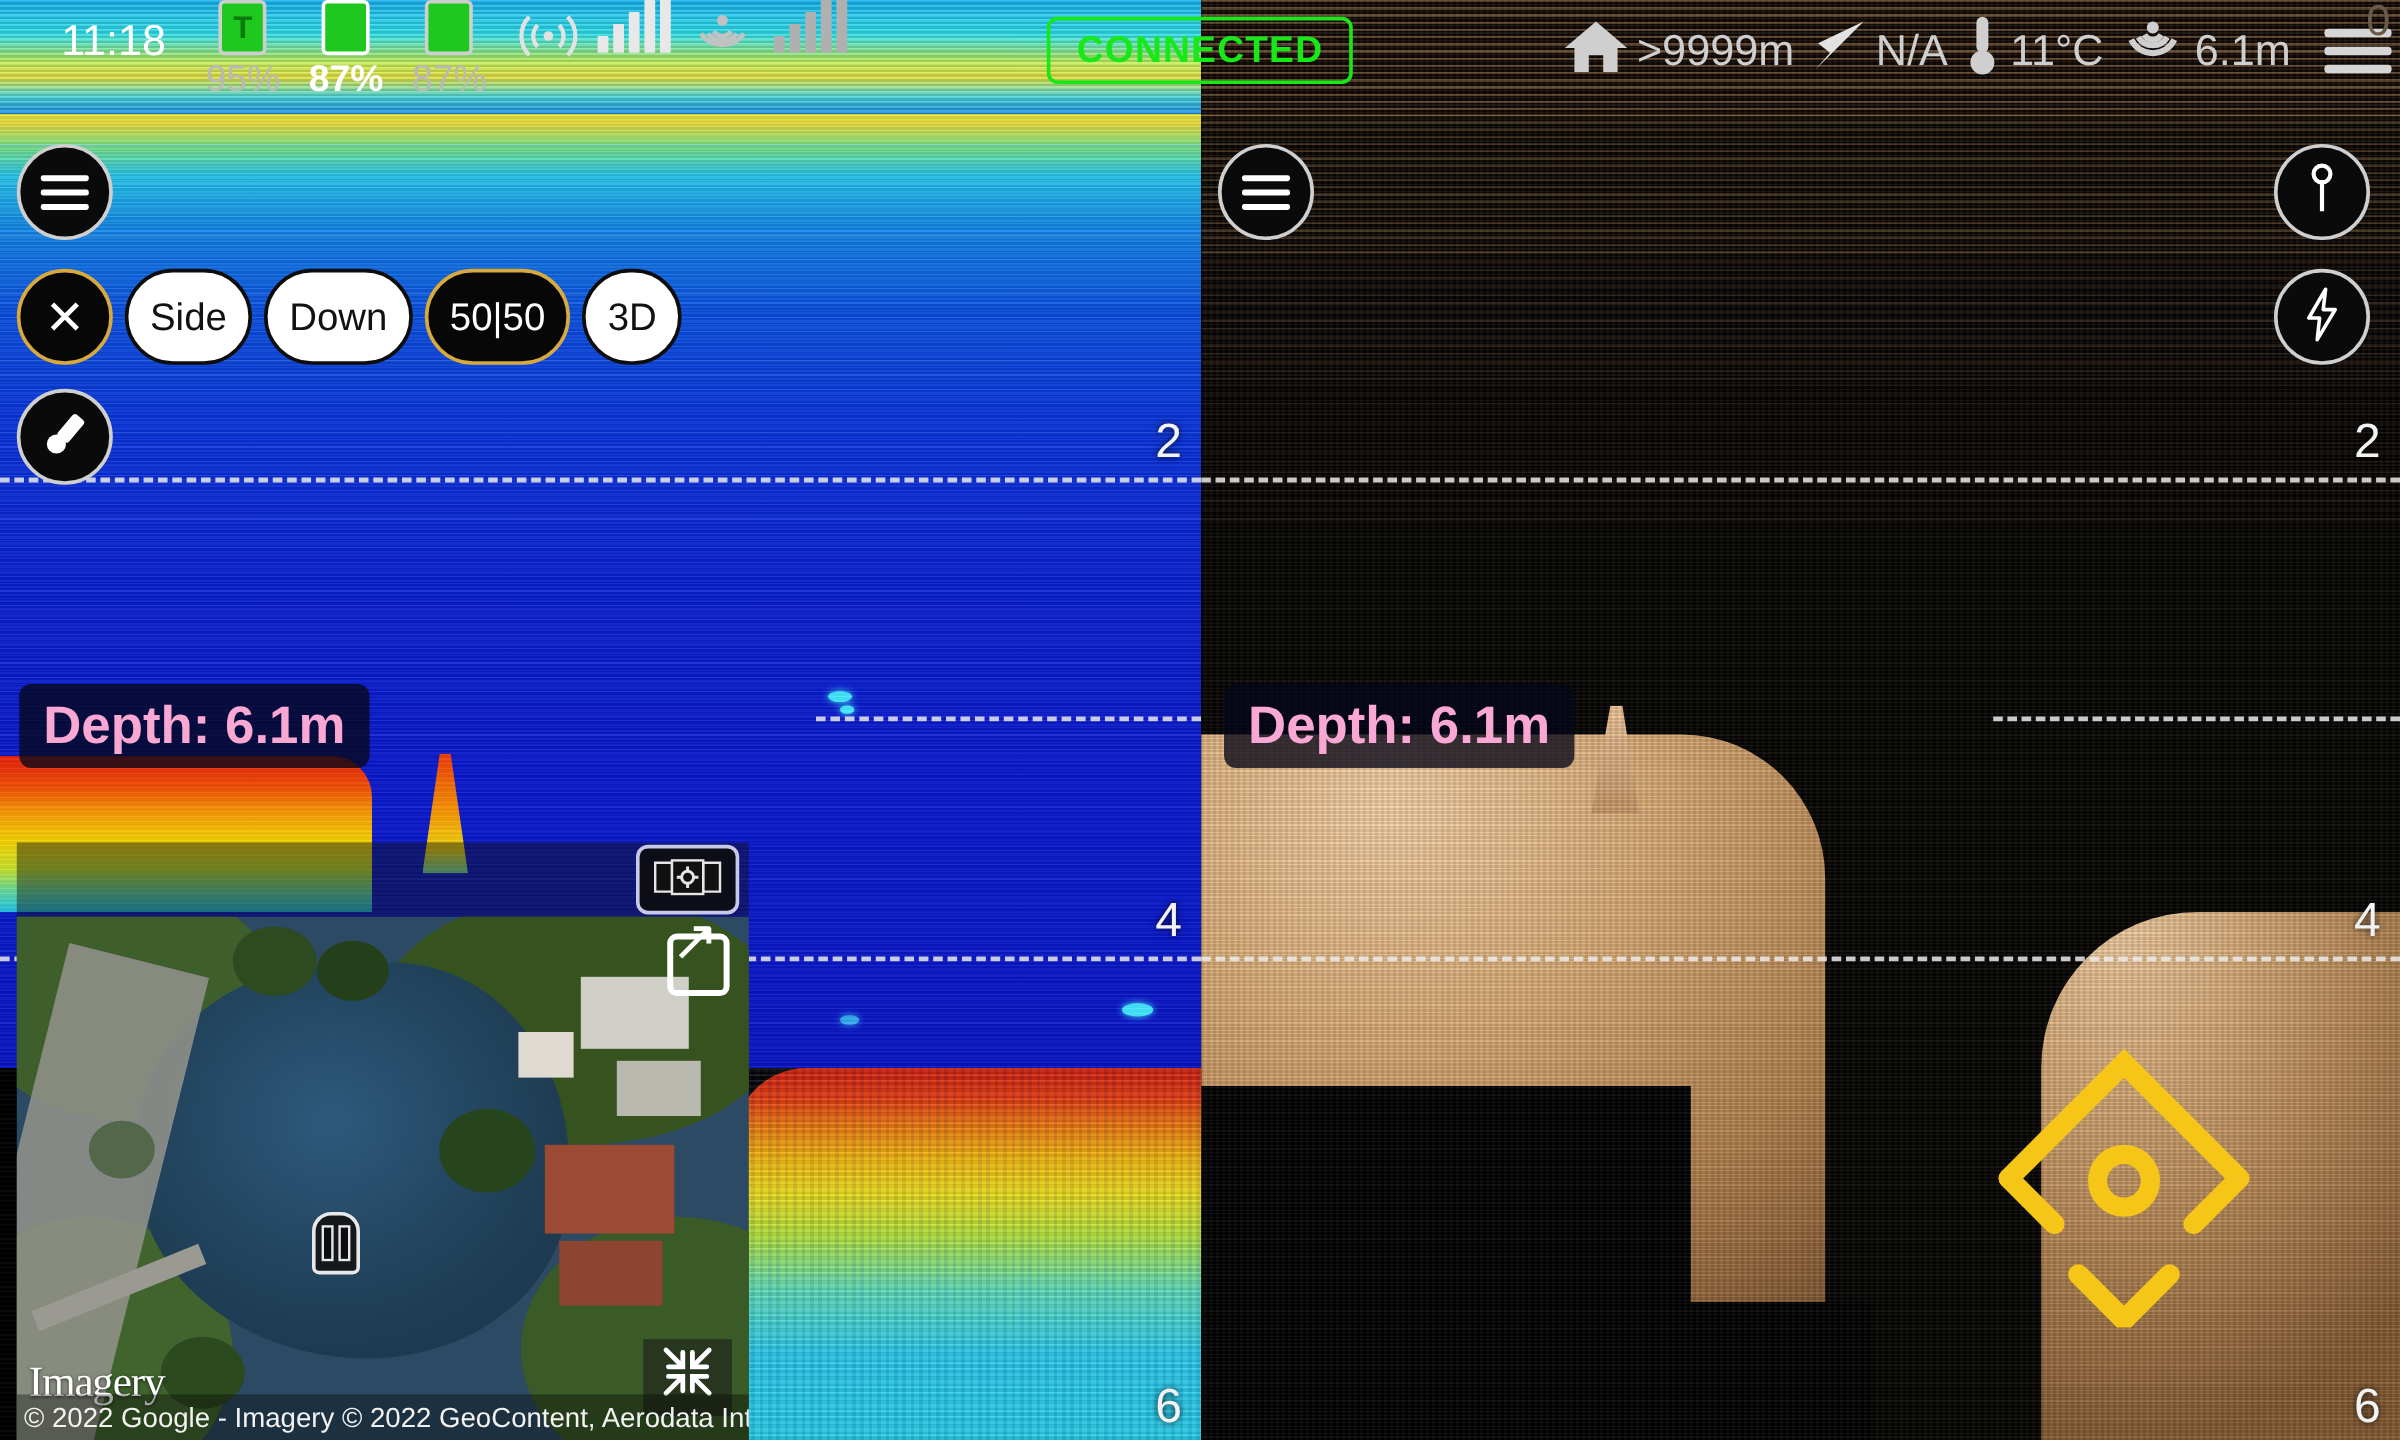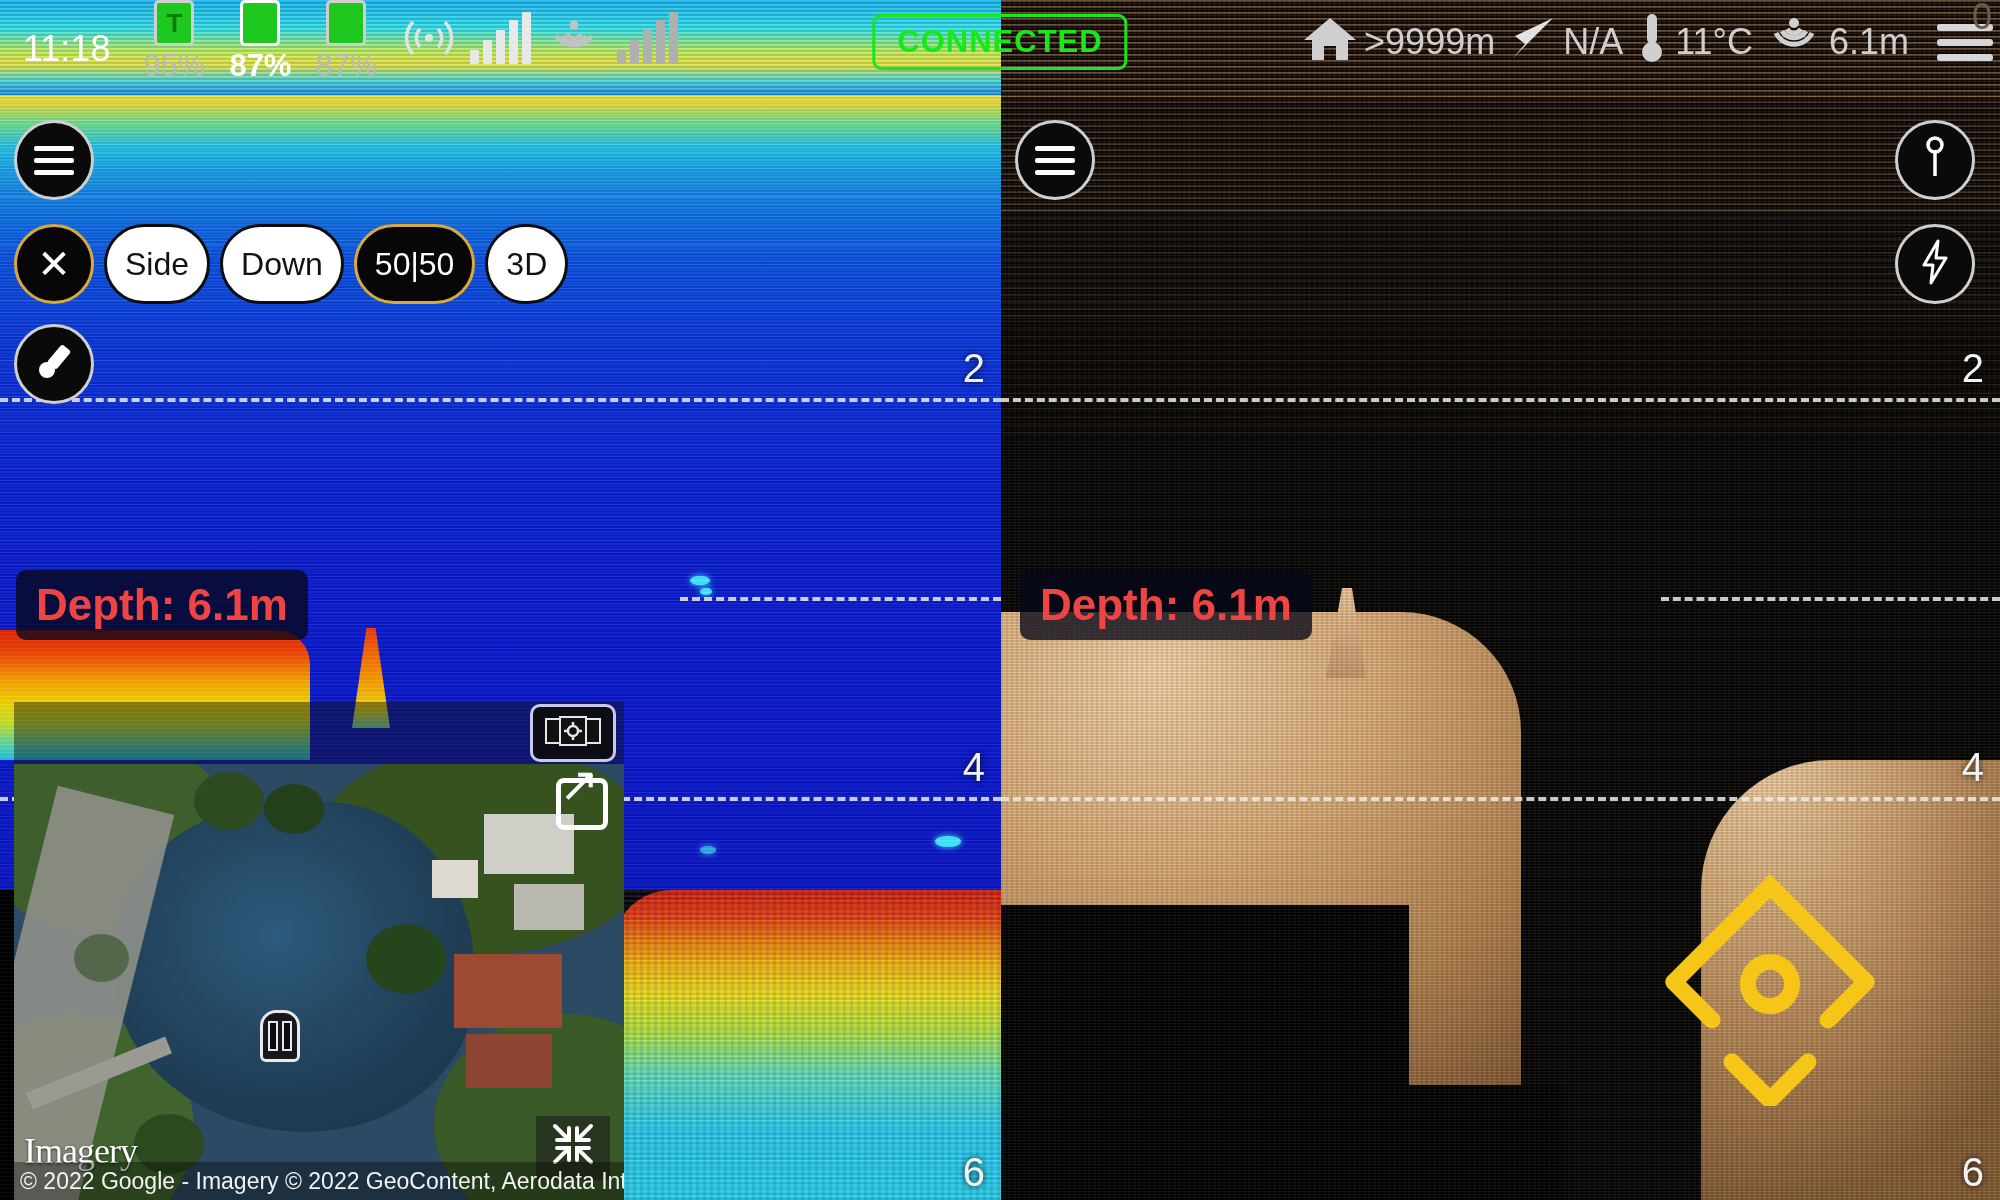--- a/index.html
+++ b/index.html
@@ -120,21 +120,21 @@
       repeating-linear-gradient(to right,  rgba(0,0,0,.07) 0 2px, rgba(255,255,255,.03) 2px 5px);
   }
 
   
   #statusbar {
     position:absolute; left:0; top:0; width:2000px; height:84px;
     display:flex; align-items:center; z-index:60;
     color:#d7d7d7; font-size:33px;
   }
   #statusbar .dim { color:#b9b9b9; }
-  .sb-left { display:flex; align-items:flex-end; gap:0; padding-left:23px; }
+  .sb-left { display:flex; align-items:center; gap:0; padding-left:23px;margin-left:28px; }
   .clock { color:#fff; font-size:36px; line-height:1; padding-bottom:17px; padding-right:22px;}
   .batt-group{ display:flex; align-items:flex-end; gap:2px; margin-right:6px;}
   .batt-cell{ display:flex; flex-direction:column; align-items:center; width:84px;}
   .batt-icon{ position:relative; width:40px; height:46px; border-radius:5px; }
   .batt-icon .cap{ position:absolute; top:-7px; left:11px; width:18px; height:8px; background:#c9c9c9; border-radius:2px;}
   .batt-icon .body{ position:absolute; inset:0; border-radius:5px; background:#1ec81e; border:3px solid #cfcfcf;}
   .batt-icon.white-ring .body{ border-color:#ffffff; }
   .batt-icon .tletter{ position:absolute; inset:0; display:flex; align-items:center; justify-content:center;
                        color:#0c7a0c; font-weight:bold; font-size:26px; }
   .batt-pct{ font-size:31px; margin-top:2px; }
@@ -185,21 +185,21 @@
     position:absolute; left:0; right:0; height:0;
     border-top:4px dashed rgba(235,235,235,.85);
   }
   .gridlabel {
     position:absolute; right:16px; color:#f2f2f2; font-size:40px;
     transform:translateY(-52px); text-shadow:0 0 6px rgba(0,0,0,.8);
   }
   .depth-badge {
     position:absolute; z-index:30;
     background:rgba(6,8,24,.78); border-radius:10px;
-    padding:10px 20px; color:#ef4444; font-size:44px; font-weight:bold;
+    padding:10px 20px; color:#f9a8d4; font-size:44px; font-weight:bold;
   }
   #depth-badge-left  { left:16px;  top:570px; }
 
   
   #mapcard { position:absolute; left:14px; top:702px; width:610px; height:498px; z-index:50; }
   #map-tabs {
     position:absolute; left:0; top:0; width:610px; height:62px;
     background:rgba(18,18,18,.45); display:flex; align-items:center;
   }
   .map-tab { display:flex; align-items:center; gap:10px; color:#fff; font-size:31px;

